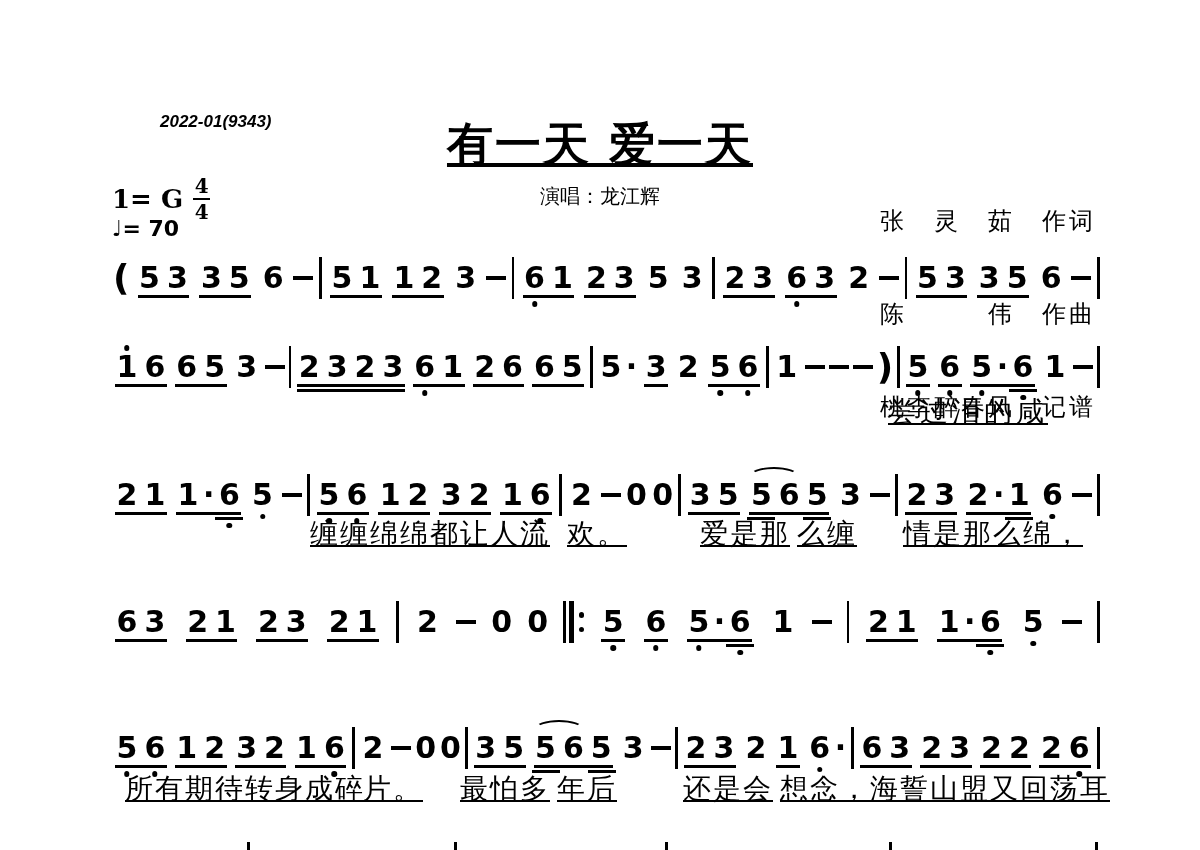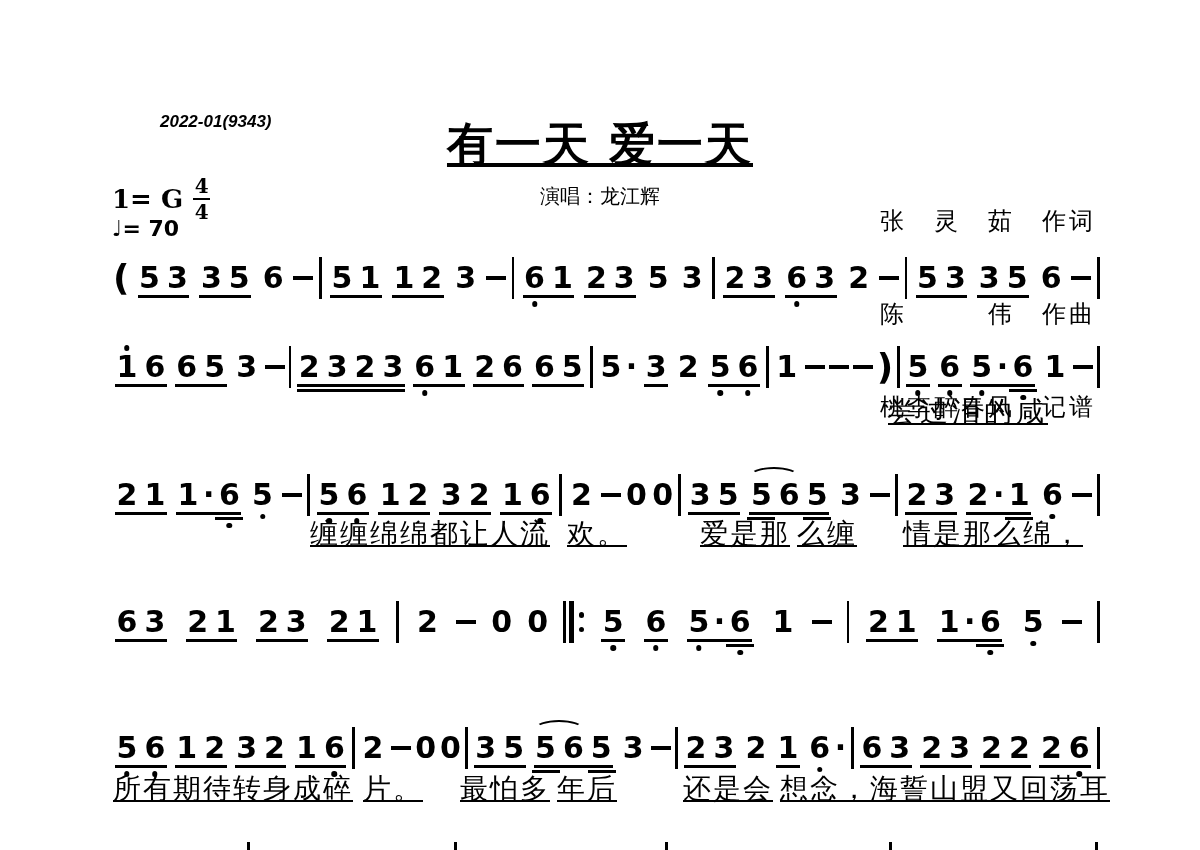--- a/index.html
+++ b/index.html
@@ -483,21 +483,21 @@
         <div class="beam" style="bottom: -5px;"></div>
       </div>
       <div class="grp">
         <div class="note">2</div>
         <div class="note">6<div class="lo" style="bottom: -13.5px;"></div></div>
         <div class="beam" style="bottom: -5px;"></div>
       </div>
       <div class="bar"></div>
     </div>
   <div class="lyricline" style="top: 770px;">
-      <span class="lyr" style="left: 0px;">所有期待转身成碎</span>
+      <span class="lyr" style="left: 12px;">所有期待转身成碎</span>
       <span class="lyr" style="left: 250px;">片。</span>
       <span class="lyr" style="left: 347px;">最怕多</span>
       <span class="lyr" style="left: 444px;">年后</span>
       <span class="lyr" style="left: 570px;">还是会</span>
       <span class="lyr" style="left: 667px;">想念，海誓山盟又回荡耳</span>
     </div>
 
   <div id="ticks">
       <div class="tick" style="left: 247px;"></div>
       <div class="tick" style="left: 454px;"></div>

